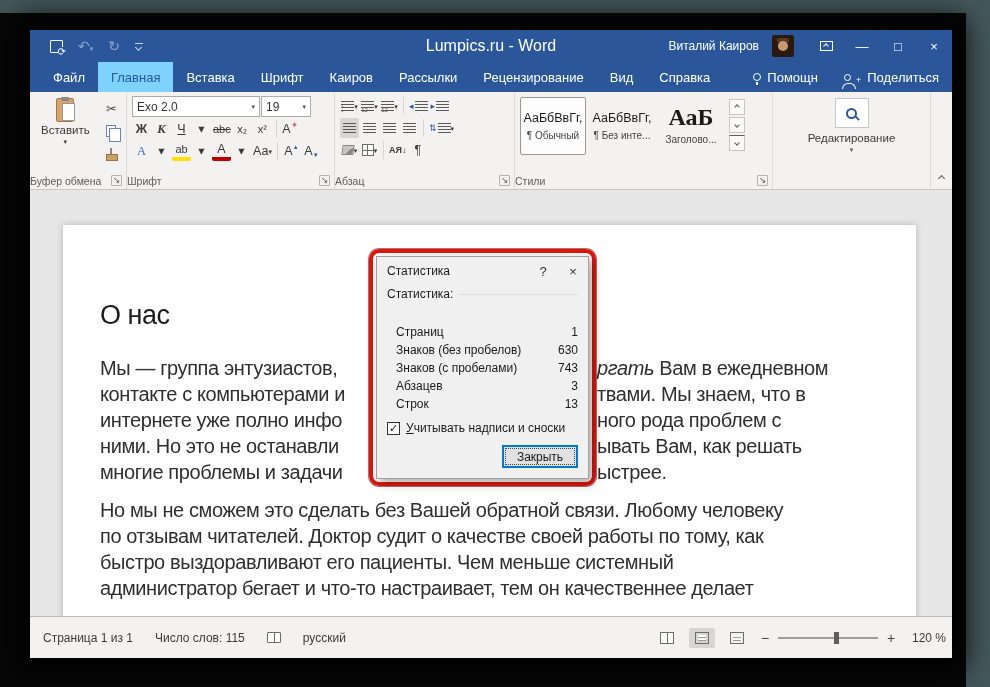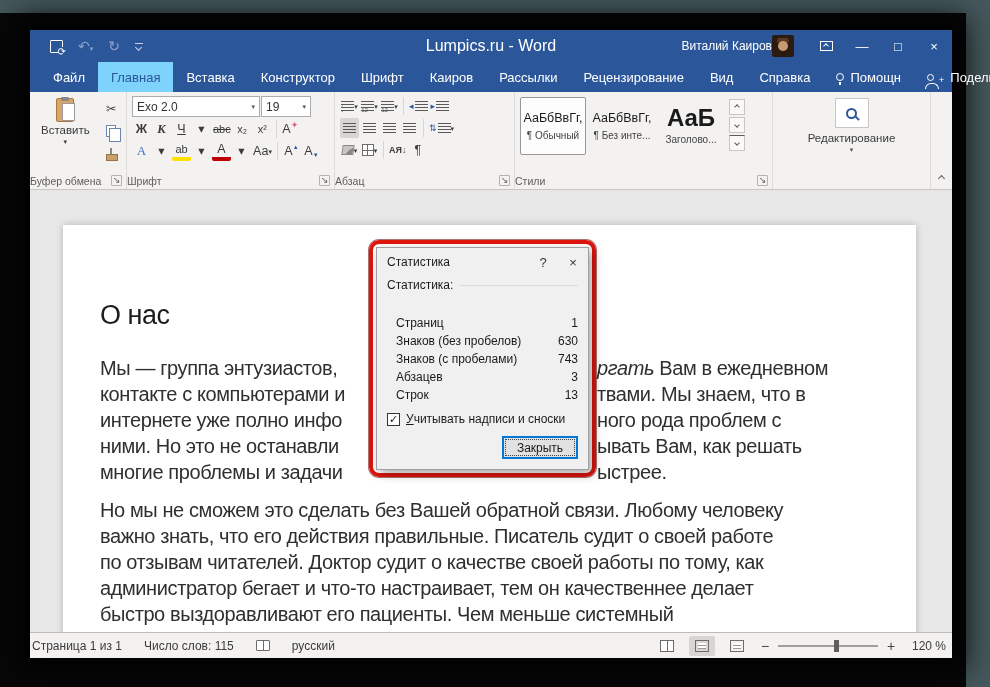--- a/index.html
+++ b/index.html
@@ -12,21 +12,21 @@
   .titlebar{position:relative;height:32px;background:#2b579a;color:#fff;display:flex;align-items:center;font-size:12px}
   .qat{display:flex;align-items:center;gap:15px;padding-left:20px}
   .ic-save{width:13px;height:13px;border:1.5px solid #fff;border-radius:1px;position:relative}
   .ic-save::after{content:"⟳";position:absolute;right:-4px;bottom:-5px;font-size:10px;color:#fff;background:#2b579a;line-height:1}
   .qat-dim{color:rgba(255,255,255,.45);font-size:14px;line-height:1}
   .car{font-size:7px;line-height:1}
   .qat-custom{display:flex;flex-direction:column;align-items:center;color:rgba(255,255,255,.75)}
   .qat-custom .bar{width:8px;height:1px;background:rgba(255,255,255,.75);margin-bottom:1px}
   .tb-title{position:absolute;left:0;right:0;top:0;height:32px;display:flex;align-items:center;justify-content:center;font-size:16px;pointer-events:none}
   .tb-right{position:absolute;right:0;top:0;height:32px;display:flex;align-items:center}
-  .tb-user{}
+  .tb-user{margin-right:13px}
   .avatar{width:22px;height:22px;background:#2a1a10;border-radius:2px;position:relative;margin-right:14px}
   .avatar::after{content:"";position:absolute;left:6px;top:6px;width:10px;height:10px;border-radius:50%;background:#c89a72}
   .avatar::before{content:"";position:absolute;left:5px;top:3px;width:12px;height:5px;border-radius:3px;background:#5a3a22}
   .tb-btn{width:36px;height:32px;display:flex;align-items:center;justify-content:center;font-size:13px;color:#fff}
   .ribopt{width:13px;height:10px;border:1px solid #fff;display:flex;align-items:flex-start;justify-content:center}
   .chv{display:inline-block;width:5px;height:5px;border-left:1.5px solid currentColor;border-bottom:1.5px solid currentColor}
   .chv.up{transform:rotate(135deg)}
   .chv.down{transform:rotate(-45deg)}
   .ribopt .chv{width:4px;height:4px;margin-top:2px}
 
@@ -91,21 +91,21 @@
   .sh-bucket{display:inline-block;width:12px;height:10px;background:linear-gradient(135deg,#c8c6c4 60%,#8a8886 60%);border:1px solid #8a8886;transform:skewX(-8deg)}
   .bord-grid{display:inline-block;width:12px;height:12px;border:1px solid #6e6c6a;background:
      linear-gradient(#6e6c6a,#6e6c6a) center/100% 1px no-repeat,
      linear-gradient(#6e6c6a,#6e6c6a) center/1px 100% no-repeat, #fff}
 
   
   .g-sty{width:258px;flex-direction:row;align-items:flex-start;gap:3px;padding-top:5px}
   .scard{width:66px;height:58px;border:1px solid transparent;border-radius:2px;display:flex;flex-direction:column;align-items:center;justify-content:center;gap:5px;text-align:center}
   .scard.sel{background:#fdfdfd;border-color:#9a9896}
   .sprev{font-size:12.5px;color:#1a1a1a;white-space:nowrap}
-  .sprev.h1{font-family:Liberation Sans, sans-serif;font-size:24px;font-weight:bold;line-height:.9}
+  .sprev.h1{font-family:Liberation Serif, serif;font-size:24px;font-weight:bold;line-height:.9}
   .sname{font-size:10px;color:#444;white-space:nowrap}
   .stycol{display:flex;flex-direction:column;gap:2px;margin-left:2px;margin-top:2px}
   .stybtn{width:16px;height:16px;border:1px solid #c8c6c4;display:flex;align-items:center;justify-content:center;color:#5f5d5b;background:#faf9f8}
   .stybtn .chv{width:4px;height:4px}
   .stybtn.more{border-top:1px solid #5f5d5b}
 
   
   .g-edit{width:158px;flex-direction:column;align-items:center;justify-content:flex-start;padding-top:6px}
   .lensbox{width:34px;height:30px;border:1px solid #c8c6c4;background:#fff;display:flex;align-items:center;justify-content:center}
   .lens{width:11px;height:11px;border:2px solid #2b579a;border-radius:50%;position:relative}
@@ -115,37 +115,37 @@
 
   
   .docarea{position:absolute;left:0;right:0;top:160px;bottom:26px;background:#e8e7e7;overflow:hidden}
   .page{position:absolute;left:33px;top:35px;width:853px;height:620px;background:#fff;box-shadow:0 0 7px rgba(0,0,0,.22);padding:75px 60px 0 37px}
   .dhead{font-size:27px;color:#1c1c1c;font-weight:500;letter-spacing:-.5px;margin-bottom:24px}
   .dl{position:relative;height:26px;font-size:20px;letter-spacing:-.4px;color:#2f2f2f;white-space:nowrap;line-height:26px}
   .dl .rfrag{position:absolute;left:497px;top:0}
   .pgap{height:12px}
 
   
-  .hl-red{position:absolute;left:339px;top:50px;border:4px solid #e0150d;border-radius:10px;padding:3px;box-shadow:0 0 0 1px rgba(110,0,0,.55);z-index:40}
+  .hl-red{position:absolute;left:339px;top:59px;border:4px solid #e0150d;border-radius:10px;padding:3px;box-shadow:0 0 0 1px rgba(110,0,0,.55);z-index:40}
   .dlg{width:213px;background:#f0f0f0;border:1px solid #a0a0a0;box-shadow:4px 4px 10px rgba(0,0,0,.35);font-size:12px;color:#1a1a1a}
   .dlg-title{display:flex;align-items:center;height:28px;padding-left:10px}
   .dlg-title .t{flex:1}
   .dlg-tbtn{width:30px;height:28px;display:flex;align-items:center;justify-content:center;font-size:13px;color:#333}
   .dlg-body{padding:2px 10px 10px}
   .sect{display:flex;align-items:center;gap:6px;margin-bottom:22px}
   .sect .rule{flex:1;height:1px;background:#dcdcdc}
   .drow{display:flex;justify-content:space-between;padding-left:9px;line-height:18px}
   .chkrow{display:flex;align-items:center;gap:6px;margin:8px 0 10px}
   .chk{width:13px;height:13px;border:1px solid #333;background:#fff;display:flex;align-items:center;justify-content:center;font-size:11px;color:#1a1a1a;line-height:1}
   .chkrow .u{text-decoration:underline}
   .btnrow{display:flex;justify-content:flex-end}
   .btn-close{width:76px;height:23px;background:#e1e1e1;border:2px solid #0078d7;outline:1px dotted #444;outline-offset:-4px;font-size:12px;color:#1a1a1a;display:flex;align-items:center;justify-content:center;font-family:"Liberation Sans",sans-serif}
 
   
-  .statusbar{position:absolute;left:0;right:0;bottom:0;height:26px;background:#f3f2f1;border-top:1px solid #bdbbb9;display:flex;align-items:center;justify-content:space-between;font-size:12px;color:#3b3b3b;padding:0 6px 0 2px}
+  .statusbar{position:absolute;left:0;right:0;bottom:0;height:42px;background:#f3f2f1;border-top:1px solid #bdbbb9;display:flex;align-items:center;justify-content:space-between;font-size:12px;color:#3b3b3b;padding:0 6px 0 13px}
   .sb-left{display:flex;align-items:center;gap:22px}
   .bookico{width:14px;height:11px;border:1px solid #6e6c6a;border-radius:1px;position:relative;background:#fff}
   .bookico::after{content:"";position:absolute;left:50%;top:0;bottom:0;width:1px;background:#6e6c6a}
   .sb-right{display:flex;align-items:center;gap:9px}
   .vbtn{width:26px;height:20px;display:flex;align-items:center;justify-content:center;border-radius:2px}
   .vbtn.active{background:#d8d6d4}
   .vico{width:14px;height:12px;border:1px solid #6e6c6a;background:#fff;position:relative}
   .vico.book::after{content:"";position:absolute;left:50%;top:0;bottom:0;width:1px;background:#6e6c6a}
   .vico.lines{background:repeating-linear-gradient(to bottom,#fff 0 2px,#9a9896 2px 3px) content-box #fff;padding:2px}
   .zoomwrap{display:flex;align-items:center;gap:7px}
@@ -191,23 +191,20 @@
     <div class="tab">
         <span>Файл</span>
       </div>
     <div class="tab active">
         <span>Главная</span>
       </div>
     <div class="tab">
         <span>Вставка</span>
       </div>
     <div class="tab">
-        <span>Конструктор</span>
-      </div>
-    <div class="tab">
         <span>Шрифт</span>
       </div>
     <div class="tab">
         <span>Каиров</span>
       </div>
     <div class="tab">
         <span>Рассылки</span>
       </div>
     <div class="tab">
         <span>Рецензирование</span>
@@ -421,24 +418,23 @@
         <span class="rfrag">ывать Вам, как решать</span>
       </div>
       <div class="dl">
         <span>многие проблемы и задачи</span>
         <span class="rfrag">ыстрее.</span>
       </div>
 
       <div class="pgap"></div>
 
       <div class="dl">Но мы не сможем это сделать без Вашей обратной связи. Любому человеку</div>
-      <div class="dl">важно знать, что его действия правильные. Писатель судит о своей работе</div>
       <div class="dl">по отзывам читателей. Доктор судит о качестве своей работы по тому, как</div>
+      <div class="dl">быстро выздоравливают его пациенты. Чем меньше системный</div>
       <div class="dl">администратор бегает и что-то настраивает, тем он качественнее делает</div>
-      <div class="dl">быстро выздоравливают его пациенты. Чем меньше системный</div>
     </div>
 
     <div class="hl-red">
       <div class="dlg">
         <div class="dlg-title">
           <span class="t">Статистика</span>
           <span class="dlg-tbtn">?</span>
           <span class="dlg-tbtn">×</span>
         </div>
         <div class="dlg-body">

